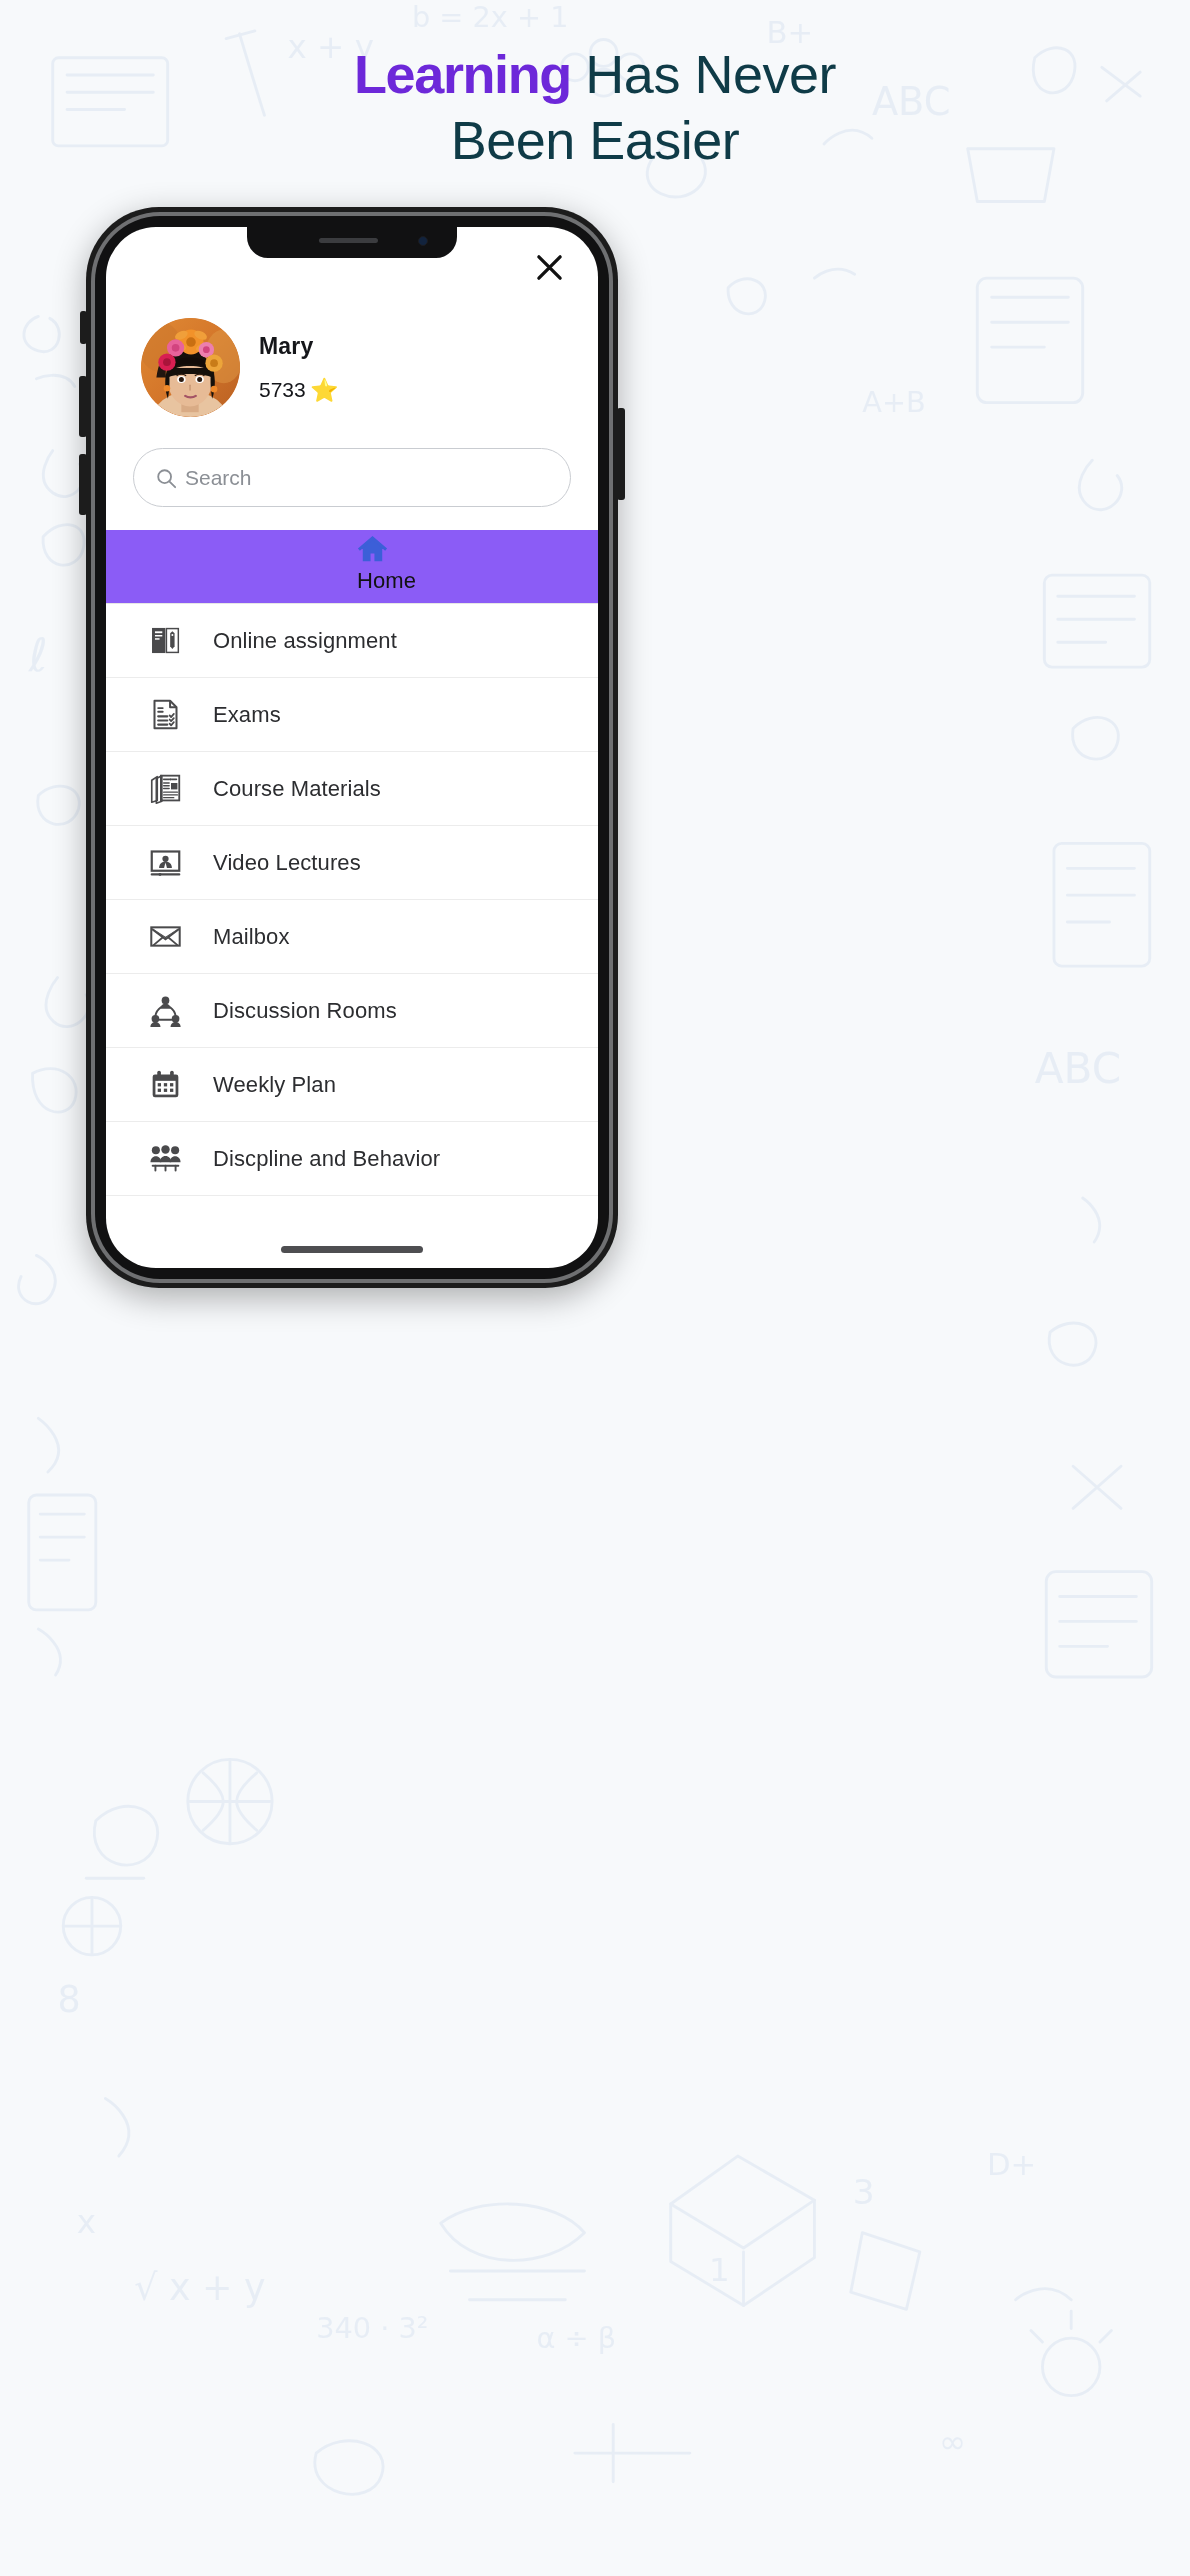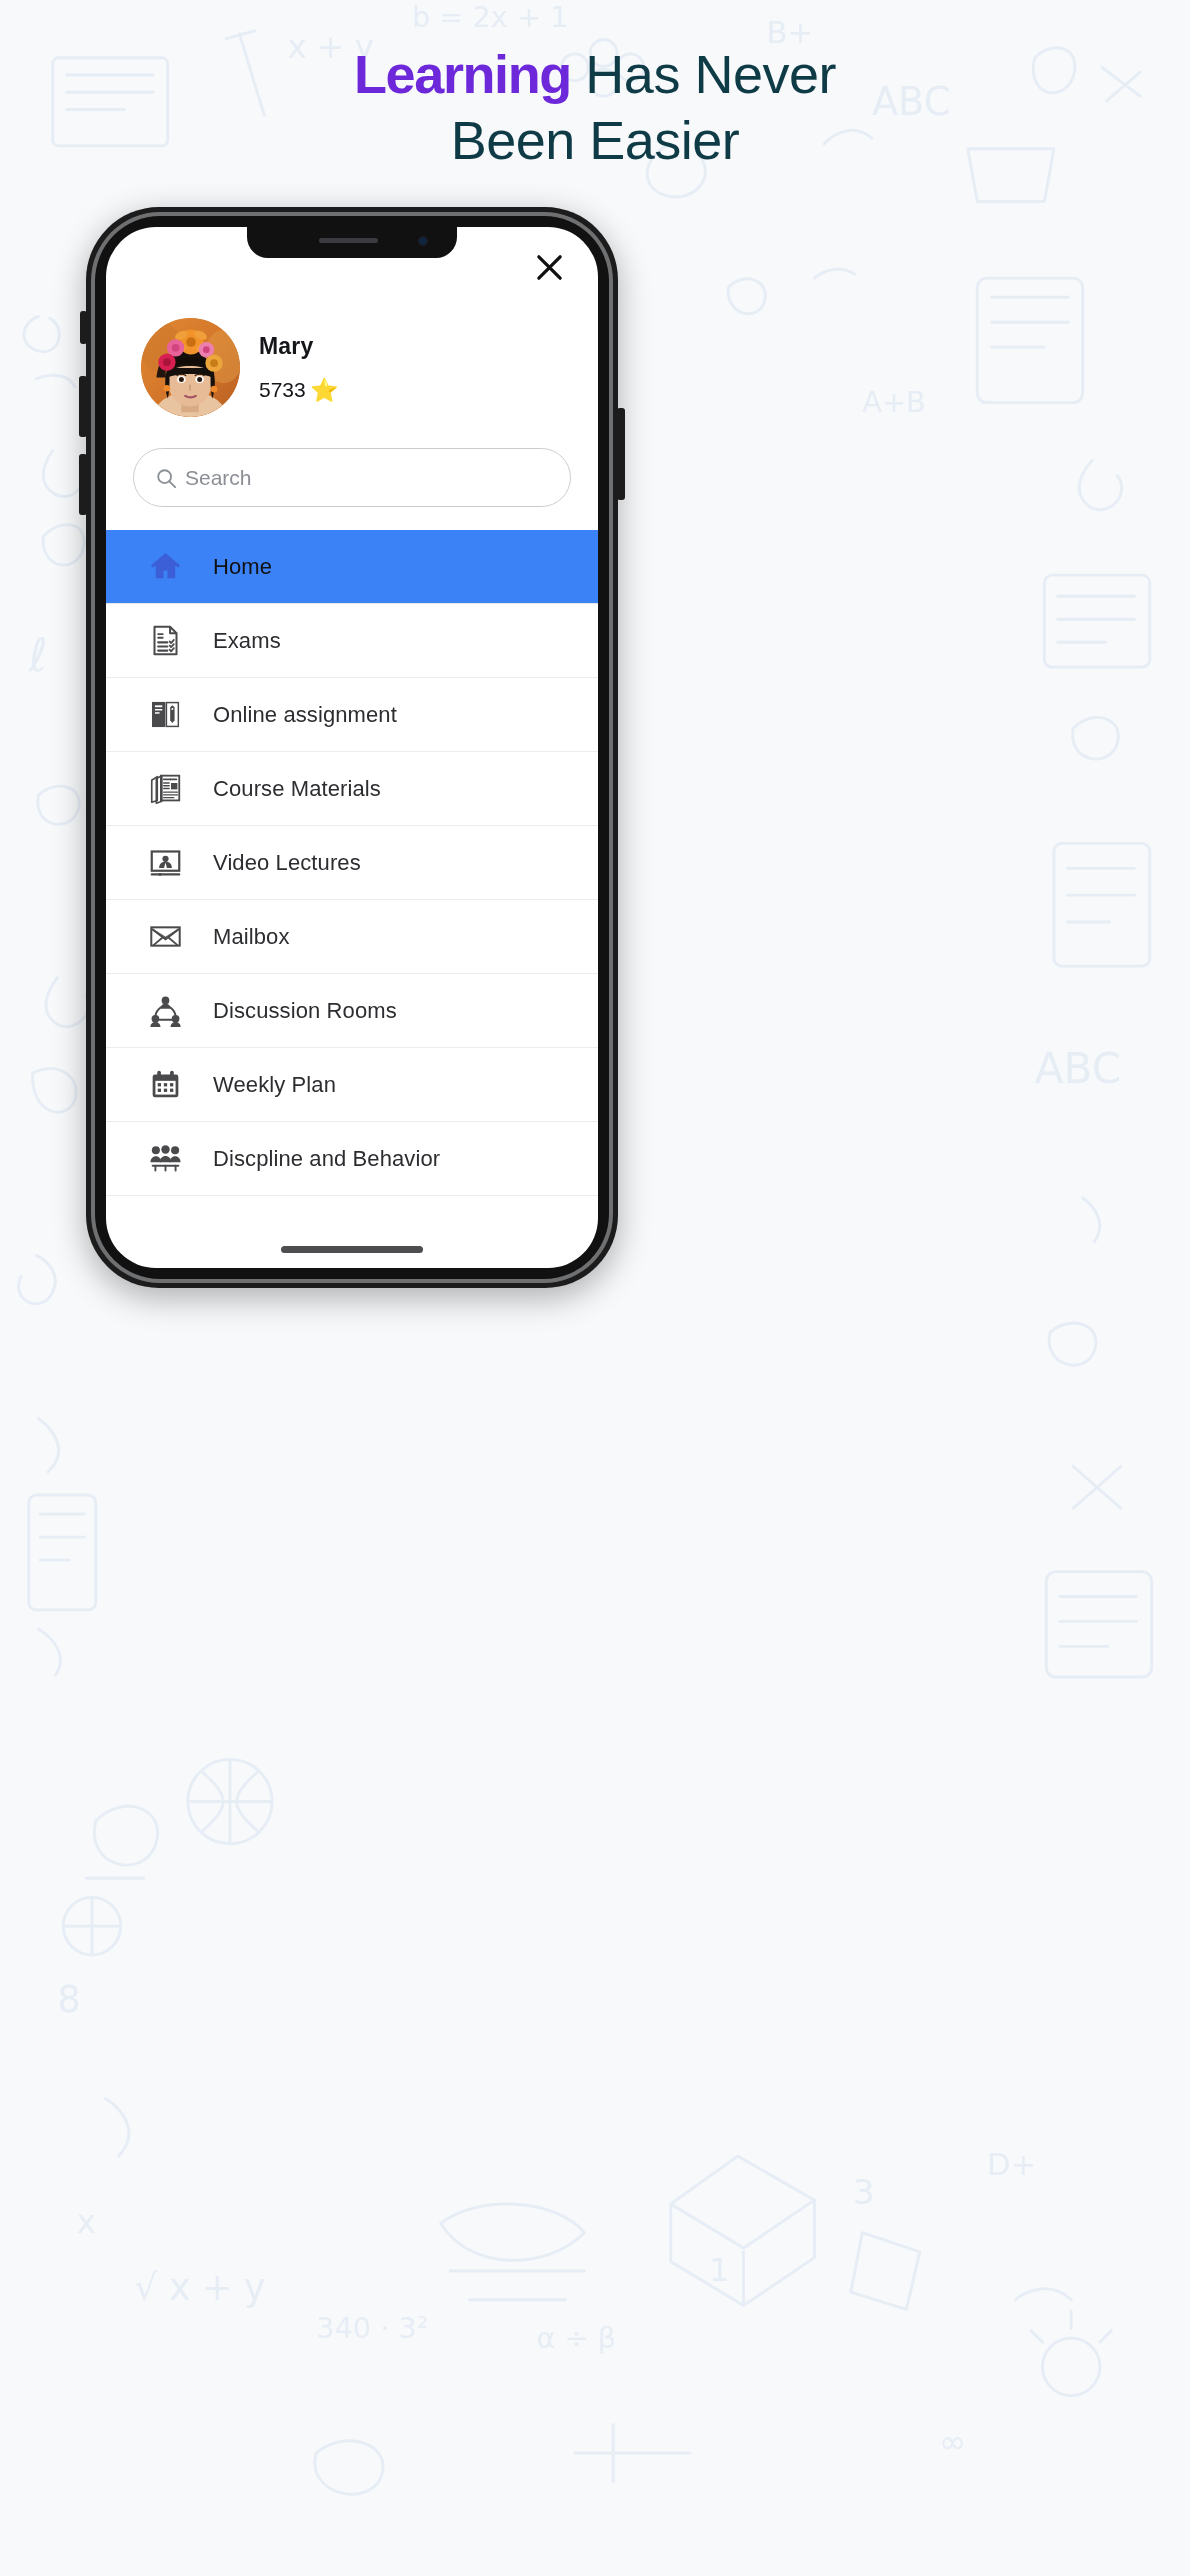--- a/index.html
+++ b/index.html
@@ -199,21 +199,21 @@
     flex: 1;
   }
   .menu-item {
     height: 74px;
     display: flex;
     align-items: center;
     padding-left: 40px;
     border-bottom: 1px solid #ececec;
     cursor: pointer;
   }
-  .menu-item.active { background: #3b82f6; border-bottom-color: #e6e6e6; }
+  .menu-item.active { background: #8b5cf6; border-bottom-color: #e6e6e6; flex-direction: column; }
   .menu-icon {
     width: 38px;
     height: 38px;
     flex: none;
     display: flex;
     align-items: center;
     justify-content: center;
   }
   .menu-icon svg { display: block; }
   .menu-label {
@@ -455,44 +455,44 @@
               <path d="M18 5L4 17.5h4V30h8v-8h4v8h8V17.5h4z" fill="#3c5fd8"></path>
               <path d="M18 4L3 17l2 2.4L18 8.2l13 11.2 2-2.4z" fill="#3c5fd8"></path>
             </svg>
           </span>
           <span class="menu-label">Home</span>
         </div>
 
         <div class="menu-item">
           <span class="menu-icon">
             <svg width="33" height="33" viewBox="0 0 36 36">
-              <path d="M6 3h17l7 7v23H6z" fill="none" stroke="#4a4a4c" stroke-width="2.2" stroke-linejoin="round"></path>
-              <path d="M23 3v7h7" fill="none" stroke="#4a4a4c" stroke-width="2.2" stroke-linejoin="round"></path>
-              <path d="M10 11h5M10 15h5" stroke="#4a4a4c" stroke-width="2" stroke-linecap="round"></path>
-              <path d="M10 20h10M10 24.5h10M10 29h10" stroke="#4a4a4c" stroke-width="2.3" stroke-linecap="round"></path>
-              <path d="M22.5 19l1.6 1.8 3-3.4M22.5 23.5l1.6 1.8 3-3.4M22.5 28l1.6 1.8 3-3.4" stroke="#4a4a4c" stroke-width="1.9" fill="none" stroke-linecap="round" stroke-linejoin="round"></path>
-            </svg>
-          </span>
-          <span class="menu-label">Exams</span>
-        </div>
-
-        <div class="menu-item">
-          <span class="menu-icon">
-            <svg width="33" height="33" viewBox="0 0 36 36">
               <rect x="4" y="5" width="13" height="26" fill="#4a4a4c" stroke="#4a4a4c" stroke-width="1.4"></rect>
               <rect x="19" y="5" width="13" height="26" fill="none" stroke="#4a4a4c" stroke-width="1.6"></rect>
               <rect x="6.5" y="8" width="8" height="2" fill="#fff"></rect>
               <rect x="6.5" y="12" width="8" height="1.6" fill="#fff"></rect>
               <rect x="6.5" y="15.5" width="5" height="1.6" fill="#fff"></rect>
               <path d="M25.5 8l2.4 2.2v14l-2.4 3-2.4-3v-14z" fill="#4a4a4c"></path>
               <circle cx="25.5" cy="12" r="1.1" fill="#fff"></circle>
               <path d="M17 5v26M19 5v26" stroke="#4a4a4c" stroke-width="1"></path>
             </svg>
           </span>
           <span class="menu-label">Online assignment</span>
+        </div>
+
+        <div class="menu-item">
+          <span class="menu-icon">
+            <svg width="33" height="33" viewBox="0 0 36 36">
+              <path d="M6 3h17l7 7v23H6z" fill="none" stroke="#4a4a4c" stroke-width="2.2" stroke-linejoin="round"></path>
+              <path d="M23 3v7h7" fill="none" stroke="#4a4a4c" stroke-width="2.2" stroke-linejoin="round"></path>
+              <path d="M10 11h5M10 15h5" stroke="#4a4a4c" stroke-width="2" stroke-linecap="round"></path>
+              <path d="M10 20h10M10 24.5h10M10 29h10" stroke="#4a4a4c" stroke-width="2.3" stroke-linecap="round"></path>
+              <path d="M22.5 19l1.6 1.8 3-3.4M22.5 23.5l1.6 1.8 3-3.4M22.5 28l1.6 1.8 3-3.4" stroke="#4a4a4c" stroke-width="1.9" fill="none" stroke-linecap="round" stroke-linejoin="round"></path>
+            </svg>
+          </span>
+          <span class="menu-label">Exams</span>
         </div>
 
         <div class="menu-item">
           <span class="menu-icon">
             <svg width="33" height="33" viewBox="0 0 36 36">
               <path d="M3 9l6-4v26l-6 2z" fill="none" stroke="#4a4a4c" stroke-width="1.8" stroke-linejoin="round"></path>
               <path d="M8 7l6-3v28l-6 2z" fill="none" stroke="#4a4a4c" stroke-width="1.8" stroke-linejoin="round"></path>
               <rect x="13" y="4" width="20" height="27" fill="none" stroke="#4a4a4c" stroke-width="2"></rect>
               <path d="M16 8h6M25 8h5" stroke="#4a4a4c" stroke-width="1.8" stroke-linecap="round"></path>
               <circle cx="23.5" cy="8" r="1.3" fill="#4a4a4c"></circle>

